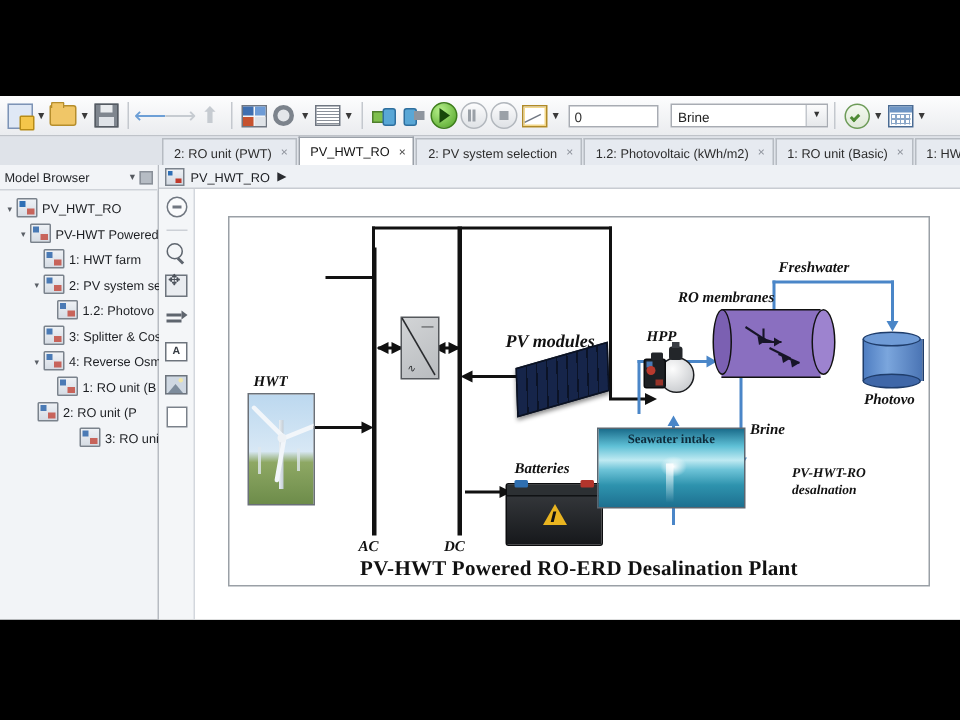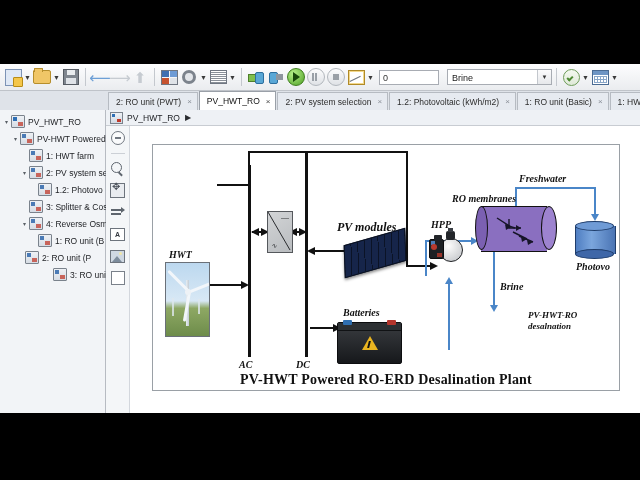--- a/index.html
+++ b/index.html
@@ -363,20 +363,26 @@
         <span>1: RO unit (Basic)</span>
         <span class="x">×</span>
       </div>
       <div class="tab">
         <span>1: HWT farm</span>
 
       </div>
     </div>
 
     <div class="browser">
+      <div class="browser-hd">
+        <span>Model Browser</span>
+        <span class="sp"></span>
+        <span class="pin">▾</span>
+        <span class="sq"></span>
+      </div>
       <div class="tree">
         <div class="node" style="padding-left:2px">
           <span class="tw">▾</span>
           <span class="blk root"></span>
           <span>PV_HWT_RO</span>
         </div>
         <div class="node" style="padding-left:11px">
           <span class="tw">▾</span>
           <span class="blk"></span>
           <span>PV-HWT Powered RO</span>
@@ -533,20 +539,25 @@
           <div class="panel" style="left:190px;top:92px;width:62px;height:30px;"></div>
 
           <div class="d-label" style="left:190px;top:162px;font-size:10px;">Batteries</div>
           <div class="batt" style="left:184px;top:177px;width:63px;height:40px;">
             <div class="top"></div>
               <div class="tb"></div>
               <div class="tr"></div>
               <div class="tri"></div>
           </div>
 
+          <div class="sea" style="left:245px;top:140px;width:97px;height:52px;">
+            <div class="sun"></div>
+              <div class="glint"></div>
+            <div class="cap">Seawater intake</div>
+          </div>
 
           <div class="d-label" style="left:278px;top:74px;font-size:10px;">HPP</div>
           <div class="pump" style="left:276px;top:89px;width:36px;height:32px;">
             <div class="housing"></div>
               <div class="blk"></div>
               <div class="red"></div>
             <div class="vtop"></div>
               <div class="nub"></div>
           </div>
 

